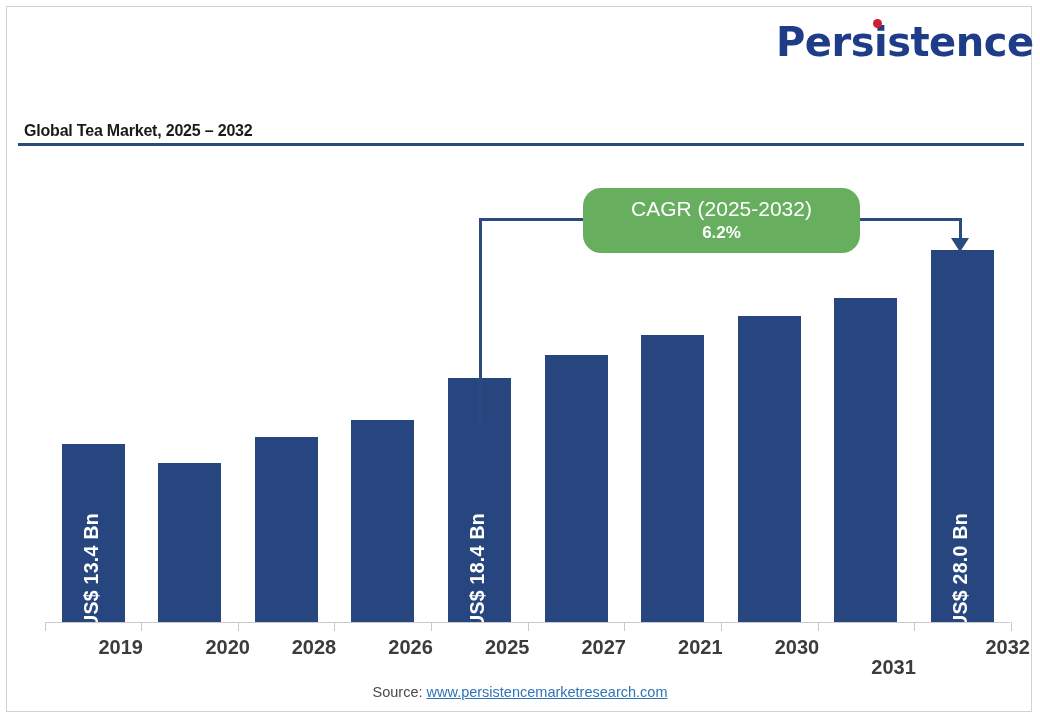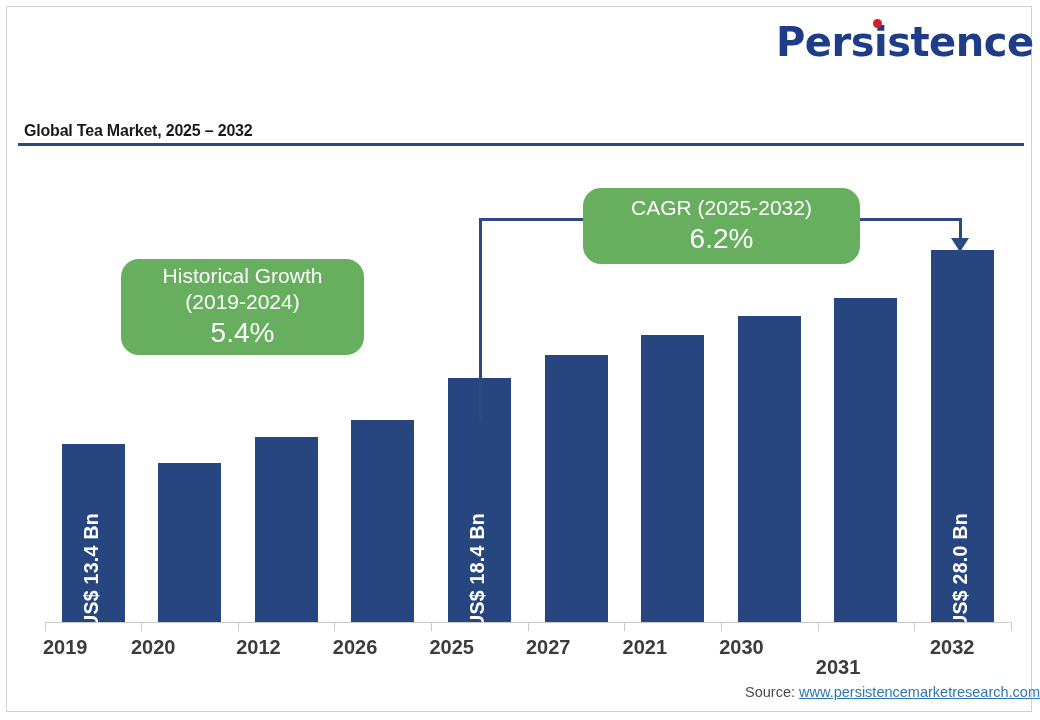--- a/index.html
+++ b/index.html
@@ -118,21 +118,21 @@
     position: absolute;
     top: 622px;
     width: 1px;
     height: 9px;
     background: #c9c9c9;
   }
   .cat-label {
     position: absolute;
     top: 636px;
     width: 100px;
-    text-align: left;
+    text-align: right;
     font-size: 20px;
     font-weight: bold;
     color: #3c3c3c;
   }
 
   
   .callout {
     position: absolute;
     background: #67AE5F;
     border-radius: 18px;
@@ -143,35 +143,35 @@
     flex-direction: column;
     justify-content: center;
     align-items: center;
   }
   .callout .line1, .callout .line2 {
     font-size: 21px;
     line-height: 1.24;
     font-weight: normal;
   }
   .callout .value {
-    font-size: 28px;
-    font-weight: normal;
+    font-size: 17px;
+    font-weight: bold;
     line-height: 1.3;
   }
   #callout-historical {
     left: 121px;
     top: 259px;
     width: 243px;
     height: 96px;
   }
   #callout-cagr {
     left: 583px;
     top: 188px;
     width: 277px;
-    height: 76px;
+    height: 65px;
     z-index: 5;
   }
 
   
   .conn {
     position: absolute;
     background: #2A4A80;
   }
   .conn-v-start { left: 479px; top: 374px; width: 3px; height: 48px; }
   .conn-h       { left: 479px; top: 218px; width: 483px; height: 3px; }
@@ -187,21 +187,21 @@
     border-right: 9.5px solid transparent;
     border-top: 14px solid #2A4A80;
   }
 
   
   .source {
     position: absolute;
     left: 0;
     top: 684px;
     width: 1040px;
-    text-align: right;
+    text-align: center;
     font-size: 14.5px;
     color: #4a4a4a;
   }
   .source a {
     color: #2E75B6;
     text-decoration: underline;
   }
 </style>
 </head>
 <body>
@@ -245,43 +245,38 @@
         <div class="tick" style="left: 431px;"></div>
         <div class="tick" style="left: 528px;"></div>
         <div class="tick" style="left: 624px;"></div>
         <div class="tick" style="left: 721px;"></div>
         <div class="tick" style="left: 818px;"></div>
         <div class="tick" style="left: 914px;"></div>
         <div class="tick" style="left: 1011px;"></div>
       </div>
     <div id="cats">
         <div class="cat-label" style="left: 43px;">2019</div>
-        <div class="cat-label" style="left: 131px;">2020</div>
-        <div class="cat-label" style="left: 236.2px;">2012</div>
+        <div class="cat-label" style="left: 150px;">2020</div>
+        <div class="cat-label" style="left: 236.2px;">2028</div>
         <div class="cat-label" style="left: 332.8px;">2026</div>
         <div class="cat-label" style="left: 429.4px;">2025</div>
         <div class="cat-label" style="left: 526px;">2027</div>
         <div class="cat-label" style="left: 622.6px;">2021</div>
         <div class="cat-label" style="left: 719.2px;">2030</div>
         <div class="cat-label" style="left: 815.8px; margin-top: 20px;">2031</div>
         <div class="cat-label" style="left: 930px;">2032</div>
       </div>
   </div>
 
   <div class="conn conn-v-start"></div>
   <div class="conn conn-v-left"></div>
   <div class="conn conn-h"></div>
   <div class="conn conn-v-end"></div>
   <div class="conn-arrow"></div>
 
-  <div class="callout" id="callout-historical">
-    <div class="line1">Historical Growth</div>
-    <div class="line2">(2019-2024)</div>
-    <div class="value">5.4%</div>
-  </div>
 
   <div class="callout" id="callout-cagr">
     <div class="line1">CAGR (2025-2032)</div>
     <div class="value">6.2%</div>
   </div>
 
   <div class="source">
     <span>Source: </span><a href="#">www.persistencemarketresearch.com</a>
   </div>
 

